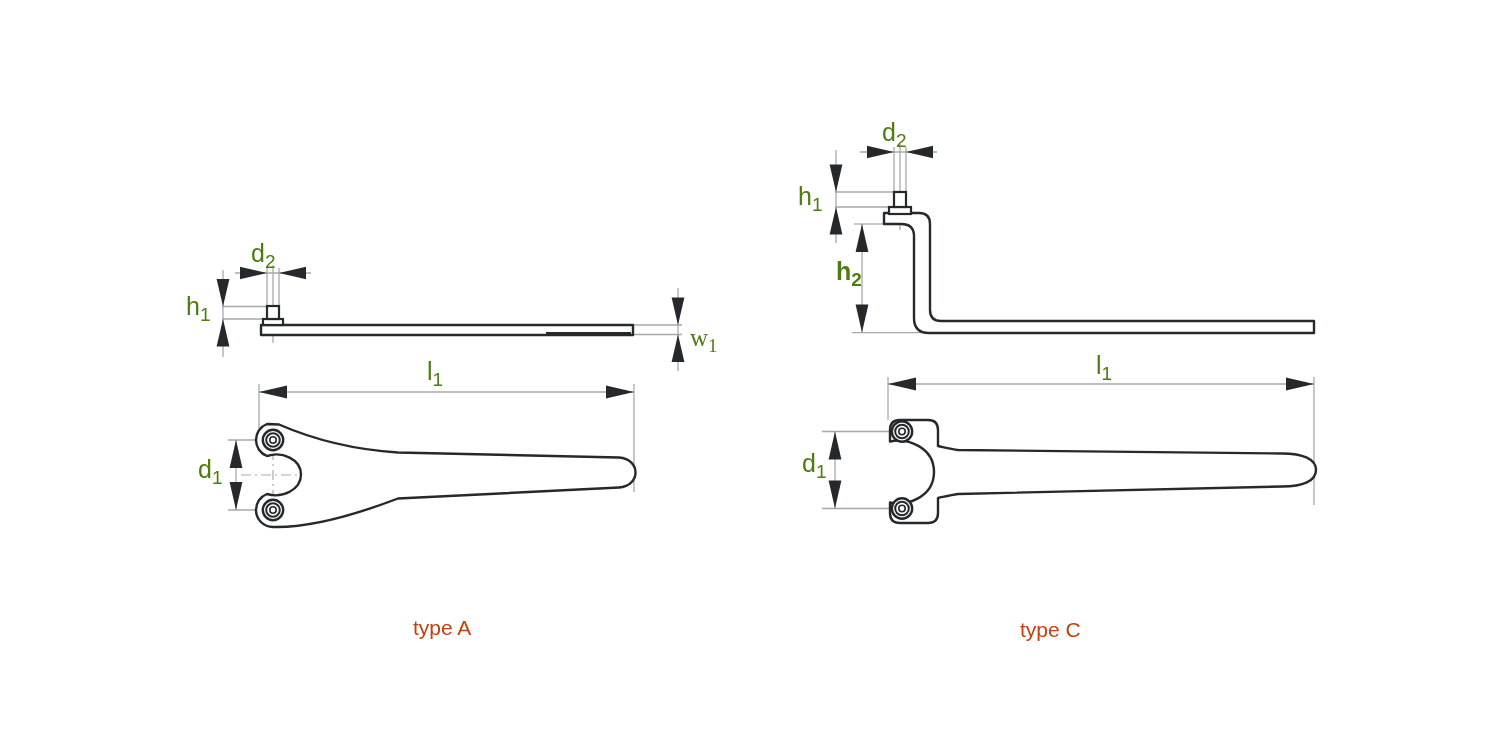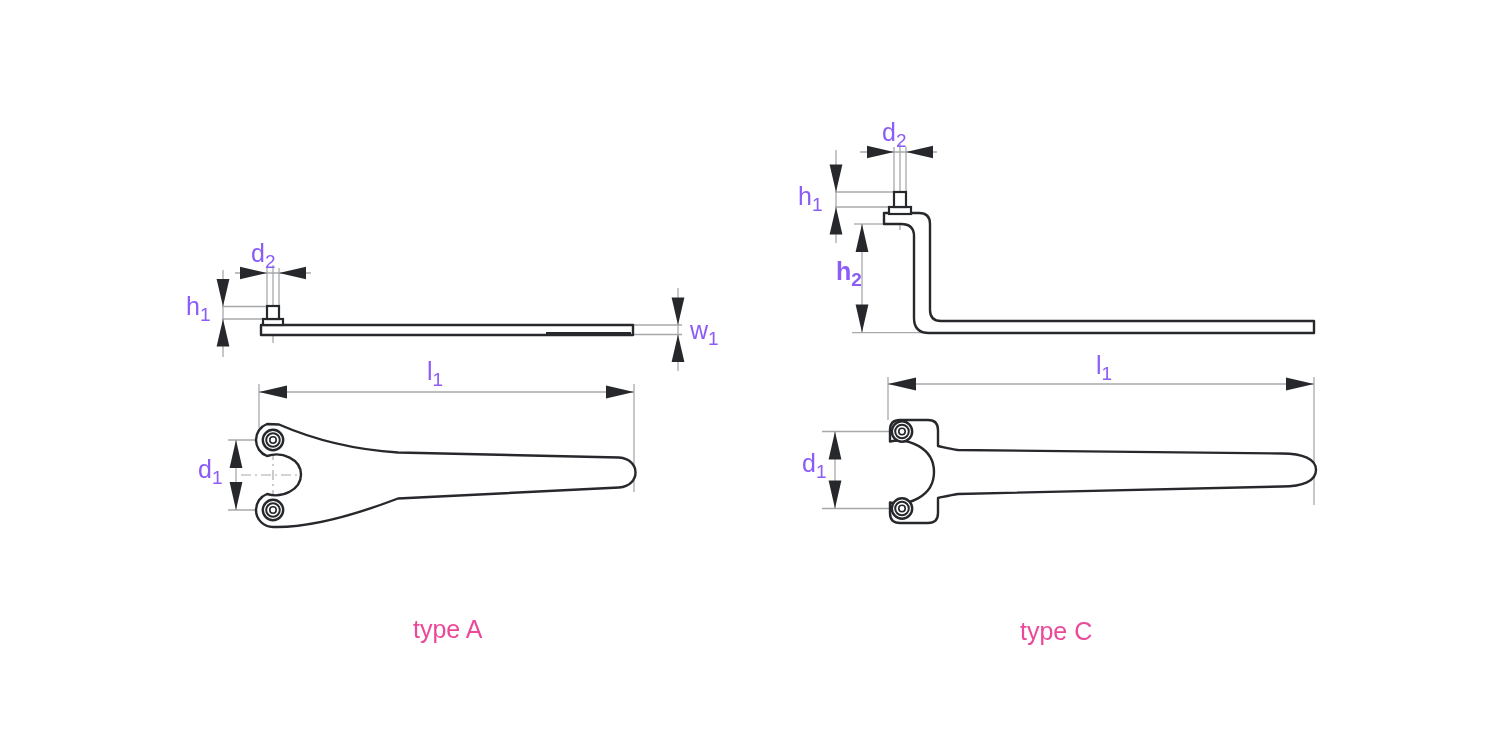--- a/index.html
+++ b/index.html
@@ -2,26 +2,26 @@
 <html><head>
 <meta charset="utf-8">
 <style>
   html,body { margin:0; padding:0; background:#ffffff; }
   .stage {
     position:relative; width:1500px; height:750px; background:#ffffff;
     font-family:"Liberation Sans", sans-serif; overflow:hidden;
   }
   .stage svg { position:absolute; left:0; top:0; }
   .dim-label {
-    position:absolute; color:#8b5cf6; font-size:25px; line-height:1.1;
+    position:absolute; color:#4d7c0f; font-size:25px; line-height:1.1;
     white-space:nowrap; user-select:none;
   }
   .dim-label .sub { font-size:19px; vertical-align:-6px; }
   .caption {
-    position:absolute; color:#ec4899; font-size:25px; line-height:1.1;
+    position:absolute; color:#c2410c; font-size:21px; line-height:1.1;
     white-space:nowrap; user-select:none;
   }
   .outline  { stroke:#26282b; stroke-width:2.4; fill:#ffffff; stroke-linejoin:round; }
   .outline2 { stroke:#26282b; stroke-width:2.2; fill:#ffffff; }
   .dimline  { stroke:#a6a9ab; stroke-width:1.3; fill:none; }
   .dashdot  { stroke:#a6a9ab; stroke-width:1.2; fill:none; stroke-dasharray:10 4 2 4; }
   .arrow    { fill:#26282b; stroke:none; }
   .ring1 { stroke:#26282b; stroke-width:2.4; fill:#ffffff; }
   .ring2 { stroke:#26282b; stroke-width:2;   fill:none; }
   .ring3 { stroke:#26282b; stroke-width:1.6; fill:none; }
@@ -188,21 +188,21 @@
         <polygon class="arrow" points="888,384 916,377.6 916,390.4"></polygon>
         <polygon class="arrow" points="1314,384 1286,377.6 1286,390.4"></polygon>
         <polygon class="arrow" points="835,431.5 828.6,459.5 841.4,459.5"></polygon>
         <polygon class="arrow" points="835,508.5 828.6,480.5 841.4,480.5"></polygon>
       </g>
     </g>
   </svg>
 
   <div class="dim-label" style="left:251px; top:240px;"><span>d</span><span class="sub">2</span></div>
   <div class="dim-label" style="left:186px; top:293px;"><span>h</span><span class="sub">1</span></div>
-  <div class="dim-label" style="left:690px; top:317px;"><span>w</span><span class="sub">1</span></div>
+  <div class="dim-label" style="left:690px; top:324px;font-family:Liberation Serif, serif;"><span>w</span><span class="sub">1</span></div>
   <div class="dim-label" style="left:427px; top:358px;"><span>l</span><span class="sub">1</span></div>
   <div class="dim-label" style="left:198px; top:456px;"><span>d</span><span class="sub">1</span></div>
   <div class="caption" style="left:413px; top:616px;">type A</div>
 
   <div class="dim-label" style="left:882px; top:119px;"><span>d</span><span class="sub">2</span></div>
   <div class="dim-label" style="left:798px; top:183px;"><span>h</span><span class="sub">1</span></div>
   <div class="dim-label" style="left:836px; top:258px;font-weight:bold;"><span>h</span><span class="sub">2</span></div>
   <div class="dim-label" style="left:1096px; top:352px;"><span>l</span><span class="sub">1</span></div>
   <div class="dim-label" style="left:802px; top:450px;"><span>d</span><span class="sub">1</span></div>
   <div class="caption" style="left:1020px; top:618px;">type C</div>

